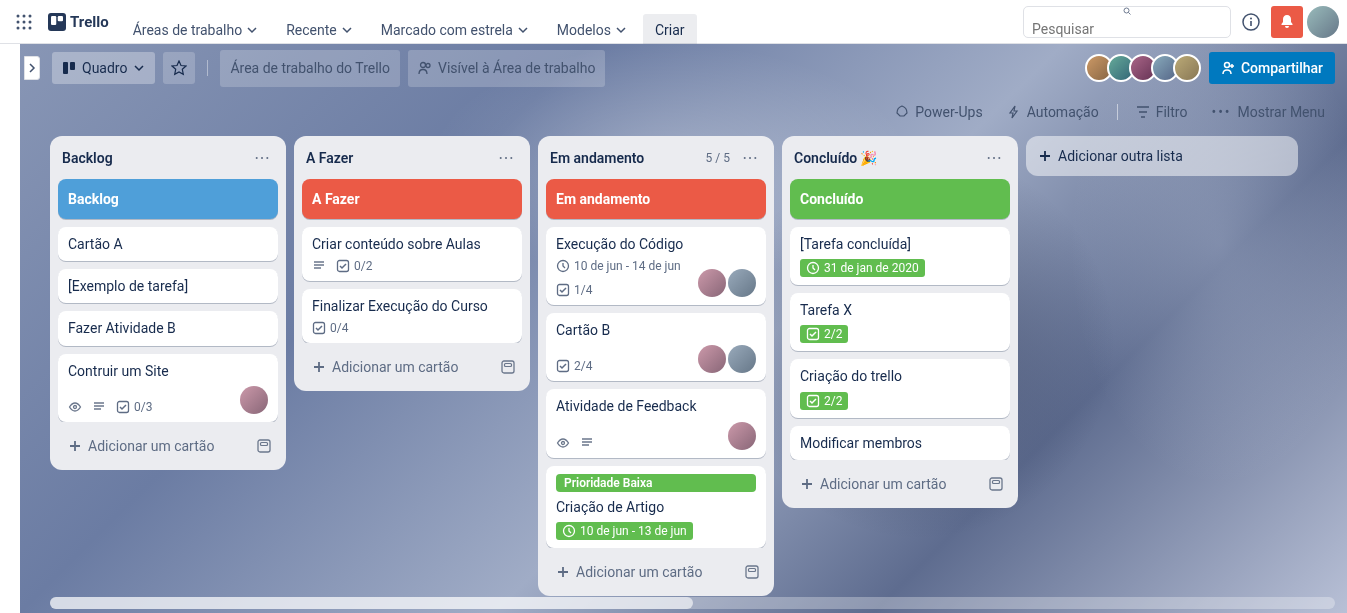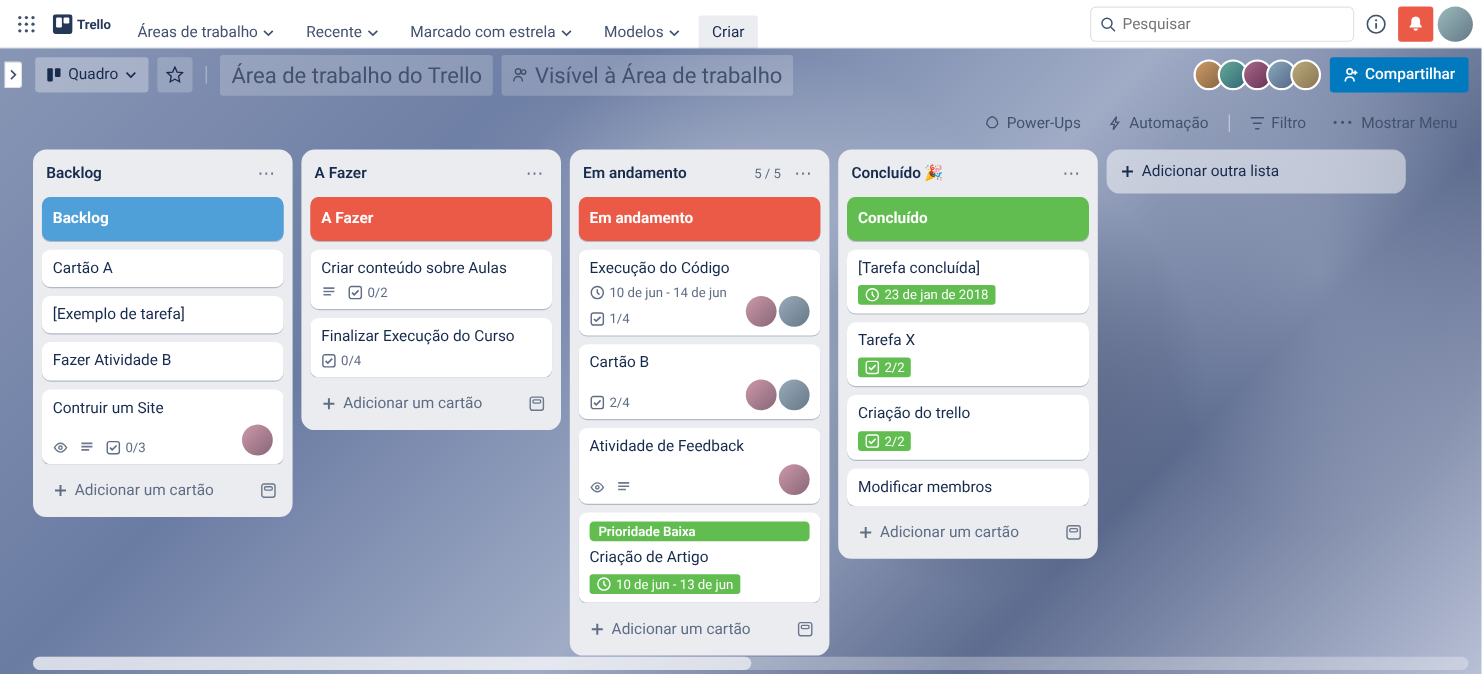--- a/index.html
+++ b/index.html
@@ -4,44 +4,44 @@
 <style>
   * { box-sizing: border-box; margin: 0; padding: 0; font-family: -apple-system, BlinkMacSystemFont, "Segoe UI", Roboto, sans-serif; }
   body { width: 1347px; height: 613px; overflow: hidden; background: #fff; }
   
   
   .navbar { height: 44px; background: #fff; border-bottom: 1px solid #dfe1e6; display: flex; align-items: center; padding: 0 8px; gap: 4px; color: #42526e; }
   .nav-left { display: flex; align-items: center; gap: 0; }
   .nav-apps { width: 32px; height: 32px; display: flex; align-items: center; justify-content: center; cursor: pointer; border-radius: 3px; }
   .logo { display: flex; align-items: center; gap: 4px; padding: 0 8px; cursor: pointer; height: 32px; }
   .logo-icon { width: 18px; height: 18px; }
-  .logo-text { font-weight: 700; font-size: 12px; color: #253858; }
+  .logo-text { font-weight: 700; font-size: 15px; color: #253858; }
   .nav-btn { height: 32px; padding: 0 12px; display: flex; align-items: center; gap: 4px; cursor: pointer; border-radius: 3px; font-size: 14px; color: #42526e; margin-top: 17px; }
   .nav-btn.create { background: #091e4214; color: #172b4d; }
   .nav-spacer { flex: 1; }
-  .search-box { width: 240px; height: 32px; background: #fff; border: 1px solid #dfe1e6; border-radius: 5px; display: flex; align-items: center; padding: 0 8px; gap: 6px; }
+  .search-box { width: 208px; height: 32px; background: #fff; border: 1px solid #dfe1e6; border-radius: 5px; display: flex; align-items: center; padding: 0 8px; gap: 6px; flex-direction: column; }
   .search-box input { border: none; outline: none; font-size: 14px; width: 100%; color: #172b4d; }
   .nav-icon-btn { width: 32px; height: 32px; display: flex; align-items: center; justify-content: center; cursor: pointer; border-radius: 3px; color: #42526e; }
   .nav-icon-btn.notif { background: #eb5a46; color: #fff; }
   .nav-avatar { width: 32px; height: 32px; border-radius: 50%; background: #ccc; cursor: pointer; }
 
   
-  .board-area { position: relative; height: calc(100% - 44px); background: linear-gradient(135deg, #8896b5 0%, #6b7ca3 30%, #a0acc6 55%, #5e6c8f 75%, #b8c0d6 100%); overflow: hidden; }
+  .board-area { position: relative; height: calc(100% - 44px); background: linear-gradient(135deg, #8896b5 0%, #6b7ca3 30%, #a0acc6 55%, #5e6c8f 75%, #b8c0d6 100%); overflow: hidden; margin-left: 20px; }
   .board-area::before { content: ""; position: absolute; inset: 0; background:
     radial-gradient(ellipse 400px 200px at 650px 120px, rgba(255,255,255,.25), transparent 60%),
     radial-gradient(ellipse 300px 300px at 900px 300px, rgba(20,30,60,.4), transparent 65%),
     radial-gradient(ellipse 250px 400px at 1200px 200px, rgba(200,210,230,.3), transparent 60%); }
   .board-header { position: relative; height: 48px; display: flex; align-items: center; padding: 0 12px; gap: 8px; color: #fff; }
   .board-expand { position: absolute; left: 4px; top: 12px; width: 16px; height: 24px; background: #fff; border: 1px solid #dfe1e6; border-radius: 0 3px 3px 0; display: flex; align-items: center; justify-content: center; cursor: pointer; color: #42526e; font-size: 10px; z-index: 5; }
   .bh-btn { height: 32px; padding: 0 10px; display: flex; align-items: center; gap: 6px; background: rgba(255,255,255,.3); border-radius: 3px; cursor: pointer; font-size: 14px; color: #172b4d; }
   .bh-btn.quadro { margin-left: 20px; }
   .board-title { font-size: 18px; font-weight: 700; color: #172b4d; padding: 0 8px; }
   .bh-icon-btn { width: 32px; height: 32px; display: flex; align-items: center; justify-content: center; cursor: pointer; border-radius: 3px; background: rgba(255,255,255,.2); color: #172b4d; }
   .bh-divider { width: 1px; height: 16px; background: rgba(255,255,255,.4); margin: 0 4px; }
-  .bh-link { height: 37px; padding: 0 10px; display: flex; align-items: center; gap: 6px; cursor: pointer; font-size: 20px; color: #42526e; background: rgba(255,255,255,.2); border-radius: 3px; }
+  .bh-link { height: 37px; padding: 0 10px; display: flex; align-items: center; gap: 6px; cursor: pointer; font-size: 14px; color: #42526e; background: rgba(255,255,255,.2); border-radius: 3px; }
   .bh-spacer { flex: 1; }
   .bh-members { display: flex; }
   .bh-members .m { width: 28px; height: 28px; border-radius: 50%; background: #ccc; border: 2px solid #fff; margin-left: -6px; }
   .bh-share { height: 32px; padding: 0 12px; background: #0079bf; color: #fff; border-radius: 3px; display: flex; align-items: center; gap: 6px; cursor: pointer; font-size: 14px; font-weight: 500; }
 
   
   .board-subheader { position: relative; height: 40px; display: flex; align-items: center; justify-content: flex-end; padding: 0 12px; gap: 4px; }
   .sub-btn { height: 32px; padding: 0 10px; display: flex; align-items: center; gap: 6px; cursor: pointer; border-radius: 3px; font-size: 14px; color: #42526e; }
   .sub-divider { width: 1px; height: 16px; background: rgba(255,255,255,.5); margin: 0 4px; }
 
@@ -506,21 +506,21 @@
             <div class="card-title">[Tarefa concluída]</div>
             <div class="card-row">
               <div class="badges">
                 <span class="badge date-green">
                   <span>
                     <svg width="14" height="14" viewBox="0 0 14 14">
                       <circle cx="7" cy="7" r="5.5" fill="none" stroke="currentColor" stroke-width="1.3"></circle>
                       <path d="M7 4v3l2 2" fill="none" stroke="currentColor" stroke-width="1.3"></path>
                     </svg>
                   </span>
-                  <span>23 de jan de 2018</span>
+                  <span>31 de jan de 2020</span>
                 </span>
               </div>
             </div>
           </div>
           <div class="card">
             <div class="card-title">Tarefa X</div>
             <div class="card-row">
               <div class="badges">
                 <span class="badge check-green">
                   <span>

